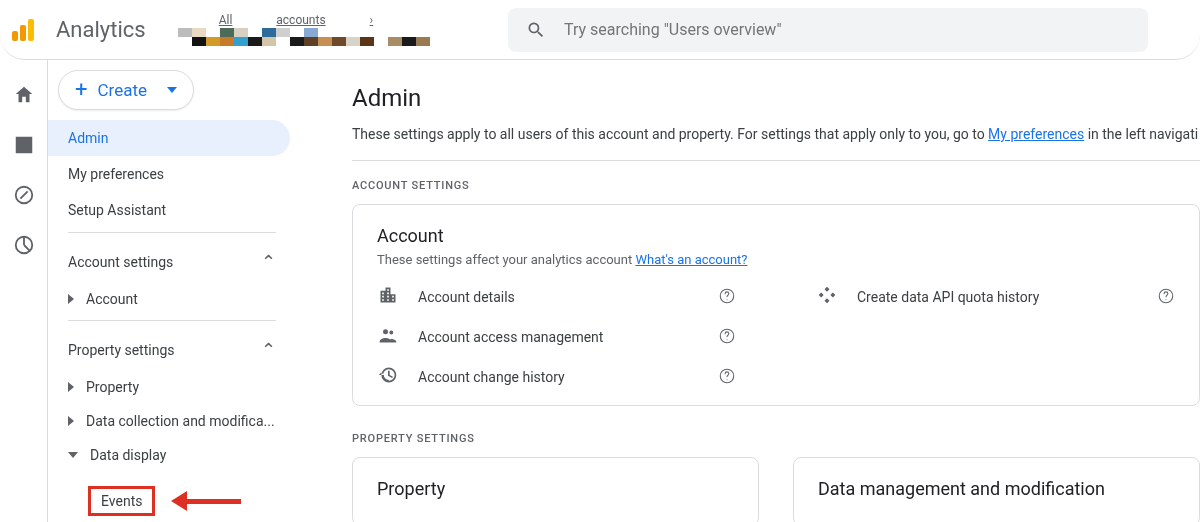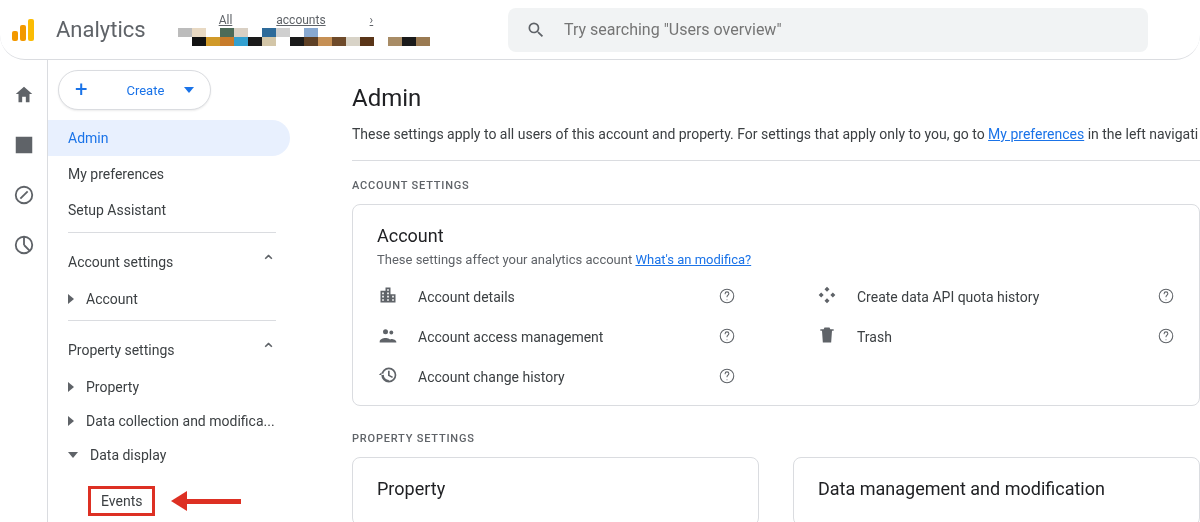--- a/index.html
+++ b/index.html
@@ -32,21 +32,21 @@
   .searchbar input{border:none;background:transparent;outline:none;font-size:16px;color:#5f6368;margin-left:16px;flex:1;}
   
   .main{flex:1;display:flex;overflow:hidden;}
   
   .rail{width:48px;border-right:1px solid var(--border);display:flex;flex-direction:column;align-items:center;padding-top:24px;gap:28px;}
   .rail svg{width:22px;height:22px;fill:#5f6368;}
   
   .navpanel{width:248px;padding:10px 0 0 0;overflow:hidden;}
   .create-btn{margin:0 0 10px 10px;display:inline-flex;align-items:center;height:40px;border:1px solid var(--border);border-radius:22px;padding:0 16px;gap:10px;background:#fff;box-shadow:0 1px 2px rgba(0,0,0,.08);}
   .create-btn .plus{color:var(--blue);font-size:22px;line-height:1;font-weight:400;}
-  .create-btn .lbl{color:var(--blue);font-size:13px;margin-left:29px;}
+  .create-btn .lbl{color:var(--blue);font-size:17px;}
   .create-btn .drop{width:0;height:0;border-left:5px solid transparent;border-right:5px solid transparent;border-top:6px solid var(--blue);margin-left:10px;}
   .nav-item{display:flex;align-items:center;height:36px;padding:0 20px;font-size:14px;color:#3c4043;cursor:pointer;}
   .nav-item.selected{background:var(--sidebar-sel);color:var(--blue);border-radius:0 20px 20px 0;margin-right:6px;}
   .sep{height:1px;background:var(--border);margin:4px 20px;}
   .section-head{display:flex;align-items:center;justify-content:space-between;padding:14px 20px 10px 20px;color:#3c4043;font-size:14px;}
   .section-head .chev{font-size:18px;color:#5f6368;}
   .sub-item{display:flex;align-items:center;height:34px;padding:0 20px 0 20px;font-size:14px;color:#3c4043;gap:12px;}
   .sub-item .tri{width:0;height:0;border-top:5px solid transparent;border-bottom:5px solid transparent;border-left:6px solid #5f6368;}
   .sub-item .tri.down{border:none;width:0;height:0;border-left:5px solid transparent;border-right:5px solid transparent;border-top:6px solid #5f6368;}
   .sub-item .txt{flex:1;white-space:nowrap;overflow:hidden;text-overflow:ellipsis;}
@@ -220,21 +220,21 @@
       <div class="sub">
         <span>These settings apply to all users of this account and property. For settings that apply only to you, go to </span><a href="#">My preferences</a><span> in the left navigati</span>
       </div>
       <div class="hr"></div>
 
       <div class="sect-label">ACCOUNT SETTINGS</div>
 
       <div class="card">
         <h3>Account</h3>
         <div class="desc">
-          <span>These settings affect your analytics account </span><a href="#">What's an modifica?</a>
+          <span>These settings affect your analytics account </span><a href="#">What's an account?</a>
         </div>
         <div class="card-grid">
           <div class="card-col">
             <div class="card-row">
               <span class="icon">
                   <svg viewBox="0 0 24 24">
                     <path d="M3 21V7h6V3h6v8h6v10H3zm2-2h2v-2H5v2zm0-4h2v-2H5v2zm0-4h2V9H5v2zm6 8h2v-2h-2v2zm0-4h2v-2h-2v2zm0-4h2V9h-2v2zm0-4h2V5h-2v2zm6 12h2v-2h-2v2zm0-4h2v-2h-2v2z"></path>
                   </svg>
                 </span>
               <span class="label">Account details</span>
@@ -276,32 +276,20 @@
                   <svg viewBox="0 0 24 24">
                     <path d="M12 2l3 3-3 3-3-3 3-3zm7 7l3 3-3 3-3-3 3-3zM5 9l3 3-3 3-3-3 3-3zm7 7l3 3-3 3-3-3 3-3z"></path>
                   </svg>
                 </span>
               <span class="label">Create data API quota history</span>
               <span class="help"><svg viewBox="0 0 24 24">
                     <circle cx="12" cy="12" r="9"></circle>
                     <path d="M9.5 9a2.5 2.5 0 015 0c0 1.5-2.5 2-2.5 4M12 17h.01" stroke-linecap="round"></path>
                   </svg></span>
             </div>
-            <div class="card-row">
-              <span class="icon">
-                  <svg viewBox="0 0 24 24">
-                    <path d="M6 7h12l-1 14H7L6 7zm3-4h6l1 2h4v2H4V5h4l1-2zM9 10h2v8H9v-8zm4 0h2v8h-2v-8z"></path>
-                  </svg>
-                </span>
-              <span class="label">Trash</span>
-              <span class="help"><svg viewBox="0 0 24 24">
-                    <circle cx="12" cy="12" r="9"></circle>
-                    <path d="M9.5 9a2.5 2.5 0 015 0c0 1.5-2.5 2-2.5 4M12 17h.01" stroke-linecap="round"></path>
-                  </svg></span>
-            </div>
           </div>
         </div>
       </div>
 
       <div class="sect-label">PROPERTY SETTINGS</div>
 
       <div class="cards-row2">
         <div class="card">
           <h3>Property</h3>
         </div>

